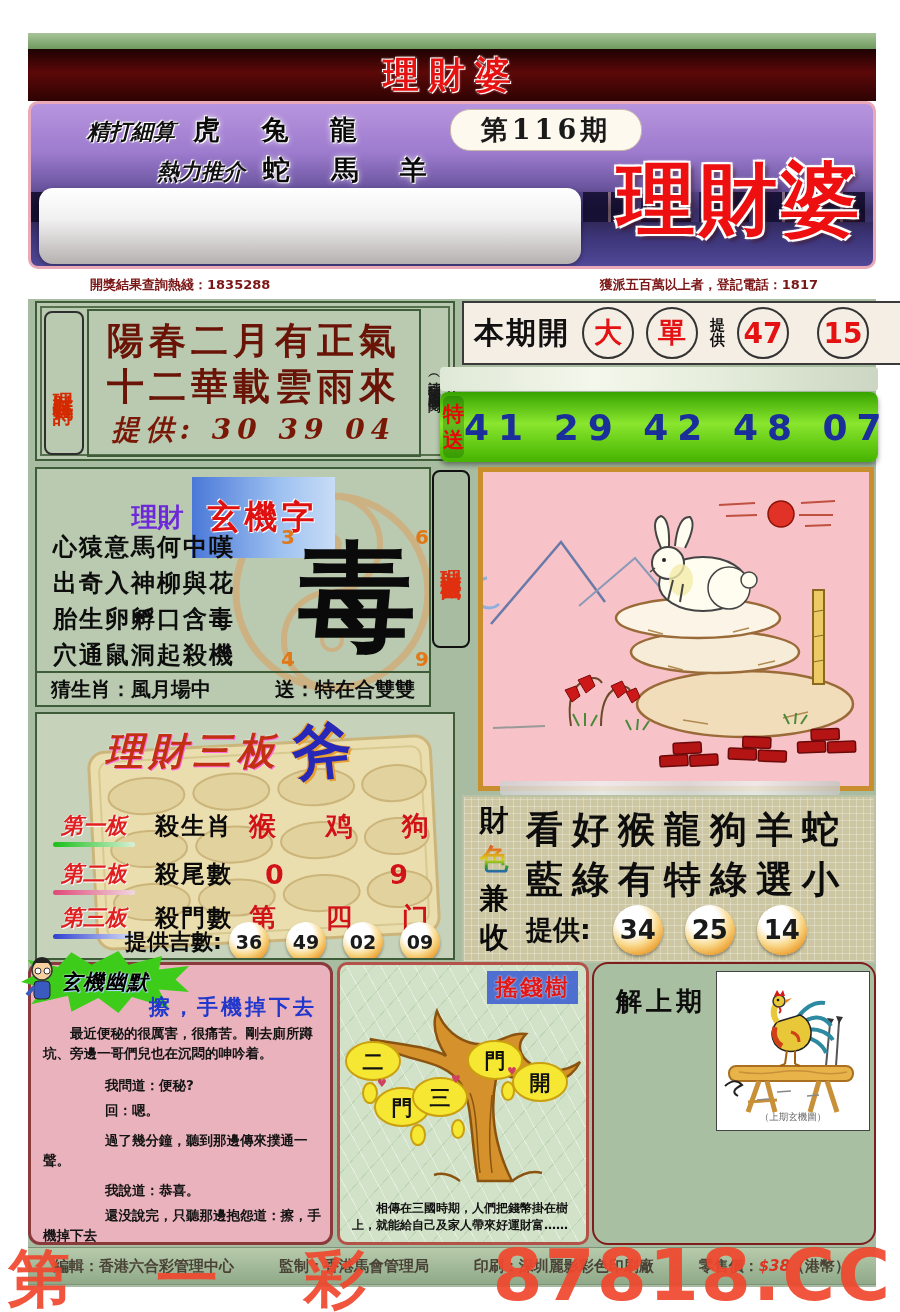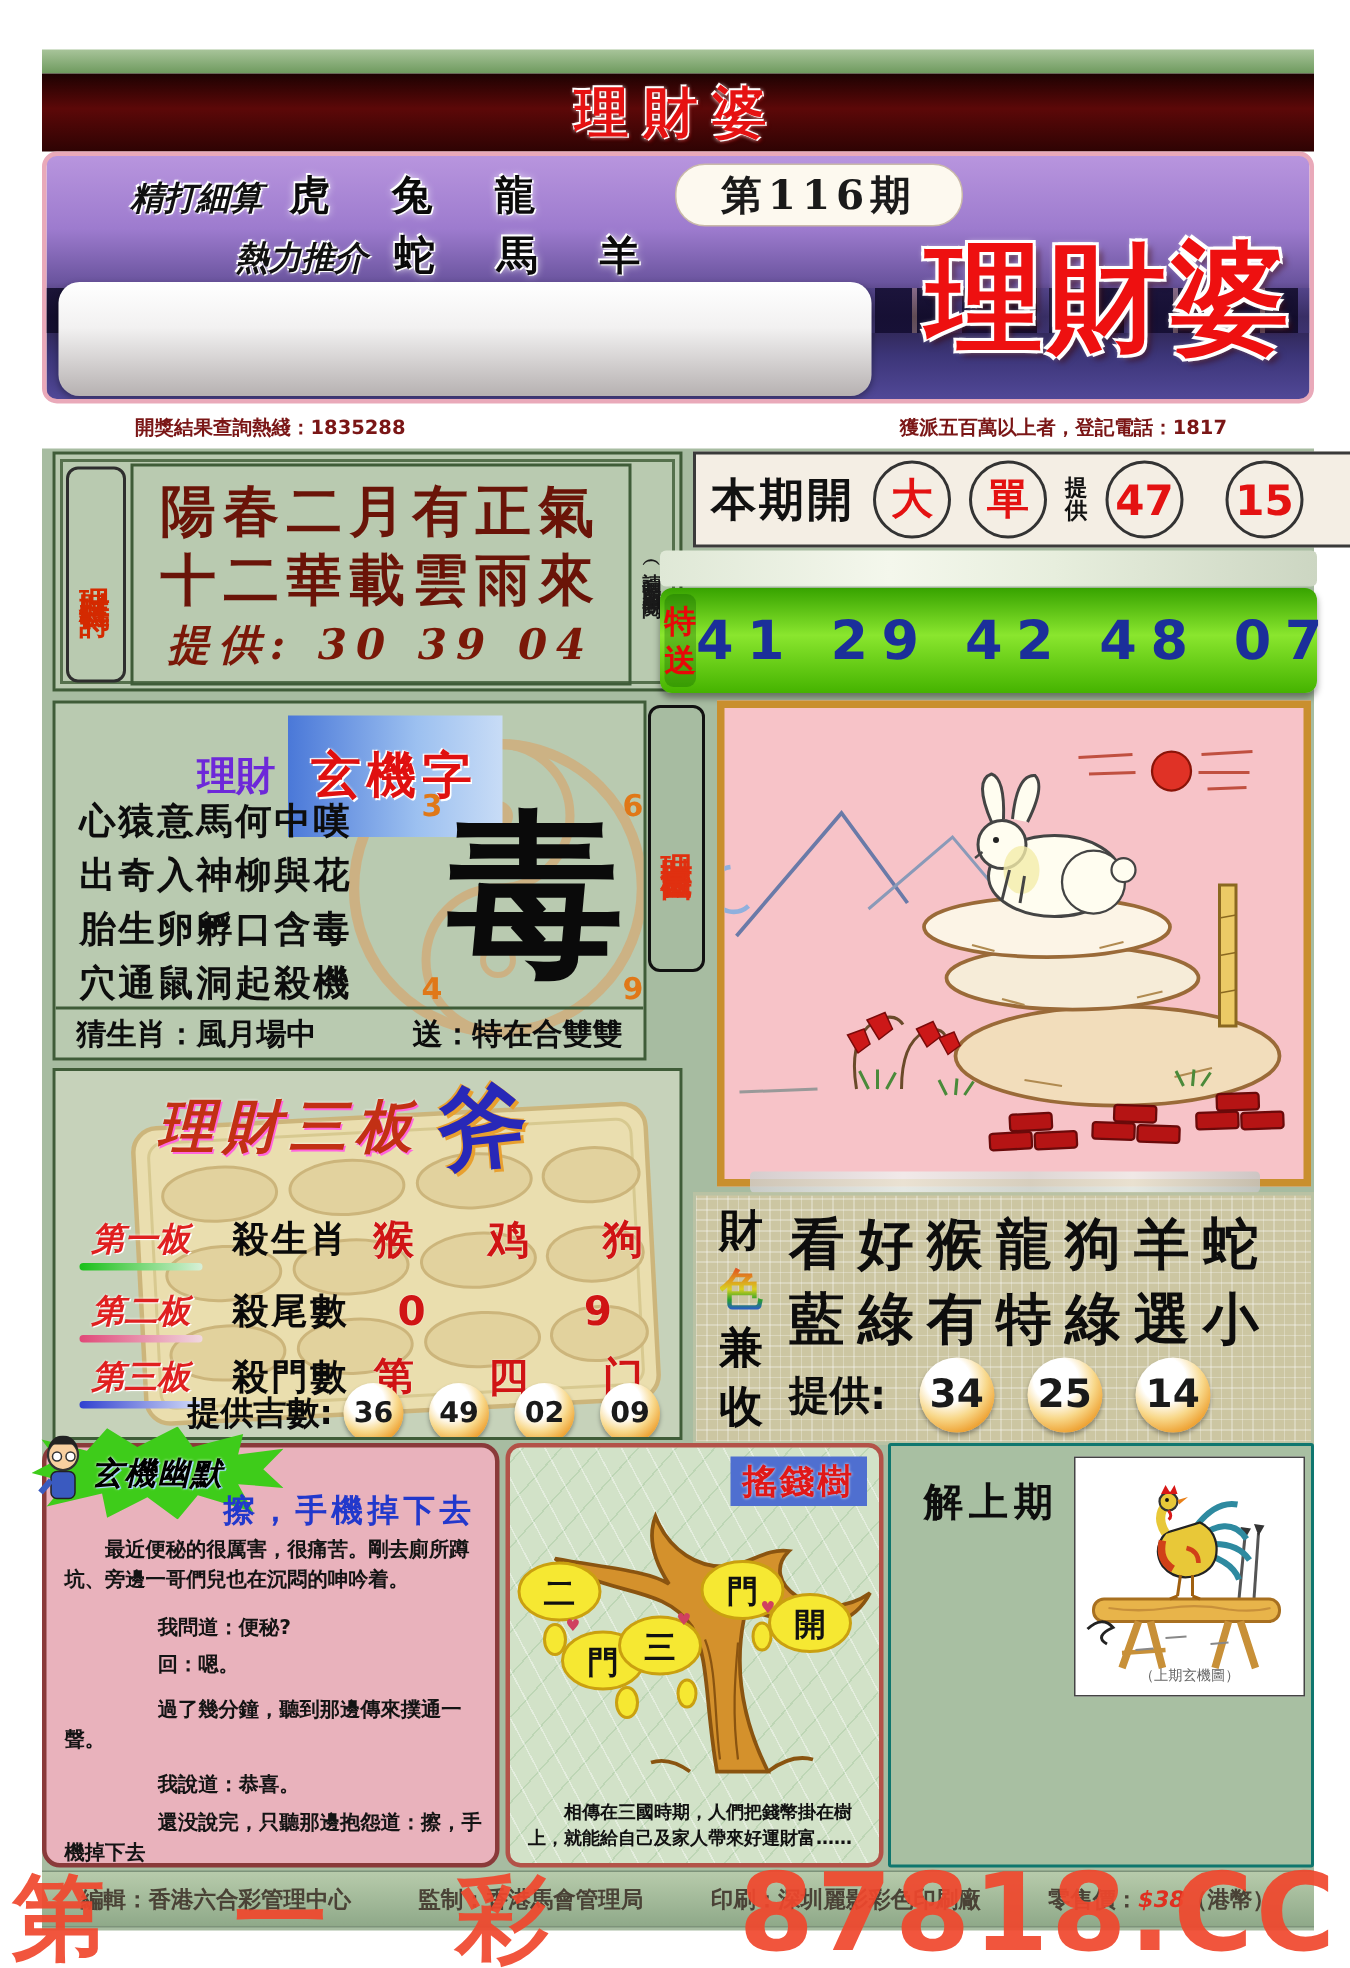--- a/index.html
+++ b/index.html
@@ -169,22 +169,22 @@
   .tree-box{left:337px;top:962px;width:252px;height:283px;background:#d2e2c8;border:3px solid #b35248;
             border-radius:10px;box-sizing:border-box;overflow:hidden;
             background-image:repeating-linear-gradient(62deg,rgba(255,255,255,.4) 0 1px,transparent 1px 15px),
                              repeating-linear-gradient(-48deg,rgba(150,190,145,.35) 0 1px,transparent 1px 19px);}
   .tree-title{right:8px;top:6px;background:#4f6fd0;padding:1px 8px;font-size:23px;font-weight:900;color:#e01818;
               letter-spacing:2px;text-shadow:0 0 2px #fff;}
   .tree-caption{left:12px;bottom:8px;width:226px;font-size:12px;font-weight:700;color:#111;line-height:17px;
                 text-indent:2em;}
 
   
-  .last-box{left:592px;top:962px;width:284px;height:283px;background:#a8bfa2;border:2px solid #0f766e;
-            border-radius:2px;box-sizing:border-box;}
+  .last-box{left:592px;top:962px;width:284px;height:283px;background:#a8bfa2;border:2px solid #7f1d1d;
+            border-radius:16px;box-sizing:border-box;}
   .last-title{left:22px;top:20px;font-size:26px;font-weight:900;color:#0d0d0d;letter-spacing:4px;}
   .last-img{left:122px;top:7px;width:152px;height:158px;background:#ffffff;border:1px solid #444;}
 
   
   .footer-bar{left:28px;top:1247px;width:848px;height:38px;
               background:linear-gradient(180deg,#b7cbab,#8fa989);border-top:1px solid #7d937a;border-bottom:1px solid #7d937a;
               display:flex;align-items:center;justify-content:space-between;padding:0 26px;box-sizing:border-box;
               font-size:15px;font-weight:700;color:#4a4236;}
   .price-red{color:#e03020;font-style:italic;font-weight:900;}
   .watermark{left:8px;top:1233px;width:884px;display:flex;justify-content:space-between;align-items:baseline;

